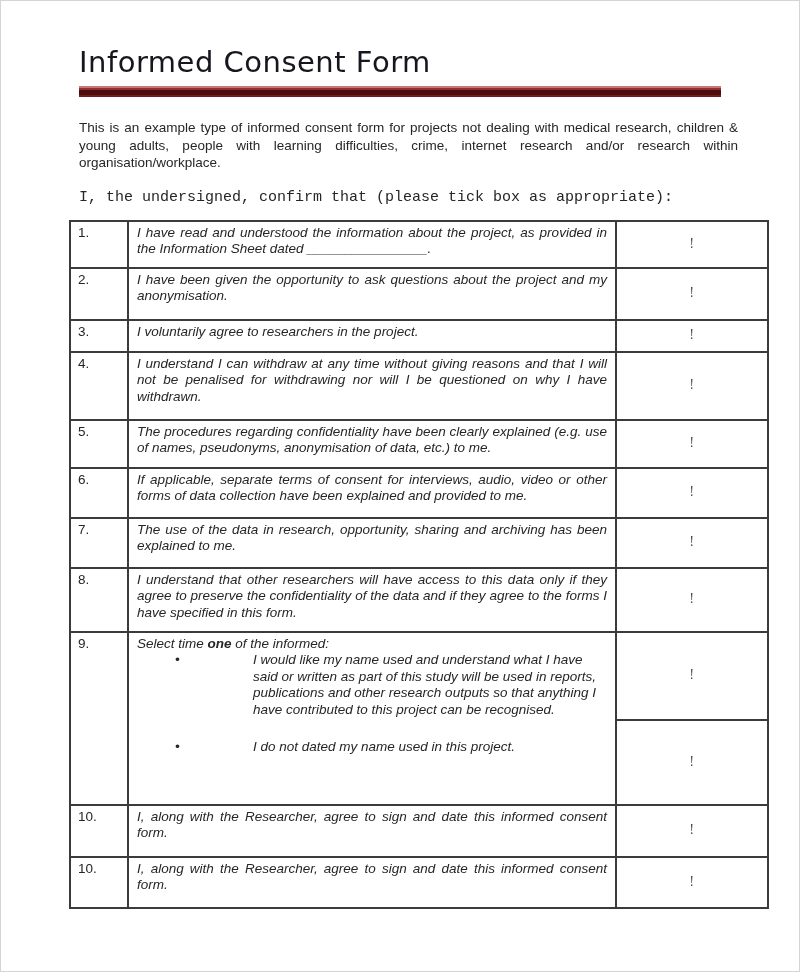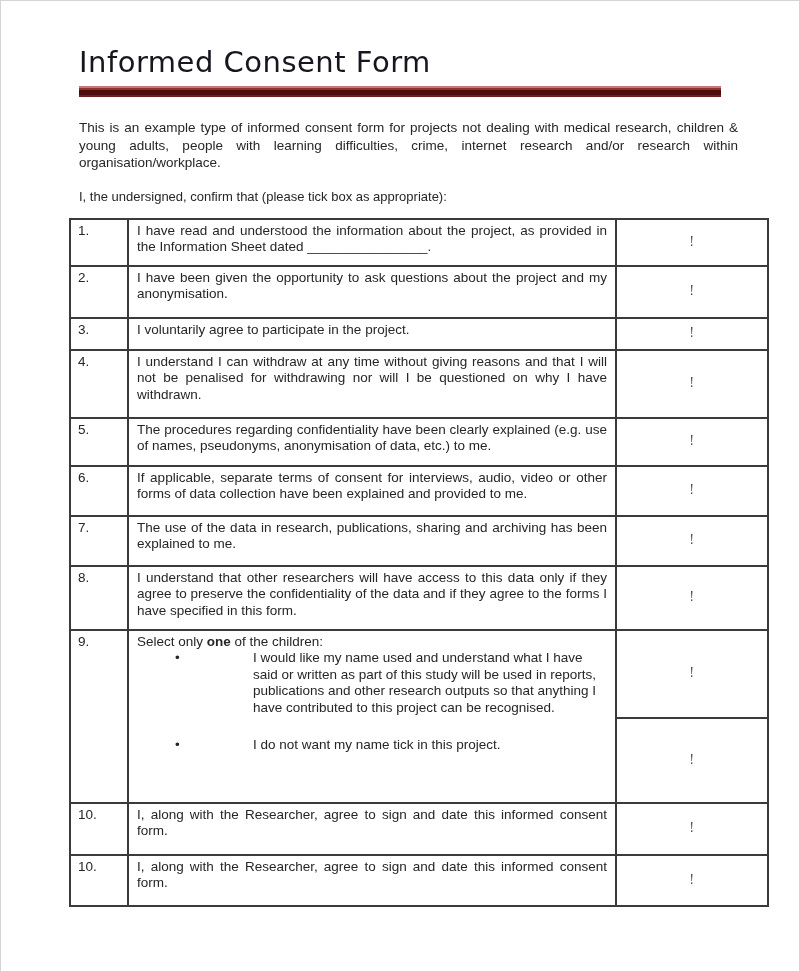--- a/index.html
+++ b/index.html
@@ -36,39 +36,40 @@
   .intro {
     margin: 22px 0 16px 0;
     width: 659px;
     font-size: 13.5px;
     line-height: 17.5px;
     text-align: justify;
     color: #262626;
   }
   .confirm-line {
     margin: 17px 0 0 0;
-    font-size: 13px;
+    font-size: 15px;
     color: #262626;
+    font-family: Liberation Mono, monospace;
   }
 
   table.consent-table {
     border-collapse: collapse;
     margin: 14px 0 0 -10px;
     table-layout: fixed;
     width: 665px;
   }
   .consent-table td {
     border: 2px solid #3b3b3b;
     vertical-align: top;
     font-size: 13.5px;
     line-height: 16.5px;
     color: #262626;
   }
   td.num-cell   { width: 45px;  padding: 3px 4px 3px 7px; }
-  td.text-cell  { width: 470px; padding: 3px 8px 3px 8px; text-align: justify; }
+  td.text-cell  { width: 470px; padding: 3px 8px 3px 8px; text-align: justify; font-style: italic; }
   td.tick-cell  { width: 150px; padding: 0; vertical-align: middle; text-align: center; }
 
   .tick-glyph {
     display: inline-block;
     font-family: "DejaVu Serif", serif;
     font-size: 13px;
     color: #3d3d3d;
     transform: scaleX(0.85);
   }
   .tick-stack { display: flex; flex-direction: column; height: 171px; }
@@ -107,21 +108,21 @@
       </tr>
 
       <tr style="height:52px;">
         <td class="num-cell">2.</td>
         <td class="text-cell">I have been given the opportunity to ask questions about the project and my anonymisation.</td>
         <td class="tick-cell"><span class="tick-glyph">!</span></td>
       </tr>
 
       <tr style="height:32px;">
         <td class="num-cell">3.</td>
-        <td class="text-cell">I voluntarily agree to participate in the project.</td>
+        <td class="text-cell">I voluntarily agree to researchers in the project.</td>
         <td class="tick-cell"><span class="tick-glyph">!</span></td>
       </tr>
 
       <tr style="height:68px;">
         <td class="num-cell">4.</td>
         <td class="text-cell">I understand I can withdraw at any time without giving reasons and that I will not be penalised for withdrawing nor will I be questioned on why I have withdrawn.</td>
         <td class="tick-cell"><span class="tick-glyph">!</span></td>
       </tr>
 
       <tr style="height:48px;">
@@ -131,41 +132,41 @@
       </tr>
 
       <tr style="height:50px;">
         <td class="num-cell">6.</td>
         <td class="text-cell">If applicable, separate terms of consent for interviews, audio, video or other forms of data collection have been explained and provided to me.</td>
         <td class="tick-cell"><span class="tick-glyph">!</span></td>
       </tr>
 
       <tr style="height:50px;">
         <td class="num-cell">7.</td>
-        <td class="text-cell">The use of the data in research, publications, sharing and archiving has been explained to me.</td>
+        <td class="text-cell">The use of the data in research, opportunity, sharing and archiving has been explained to me.</td>
         <td class="tick-cell"><span class="tick-glyph">!</span></td>
       </tr>
 
       <tr style="height:64px;">
         <td class="num-cell">8.</td>
         <td class="text-cell">I understand that other researchers will have access to this data only if they agree to preserve the confidentiality of the data and if they agree to the forms I have specified in this form.</td>
         <td class="tick-cell"><span class="tick-glyph">!</span></td>
       </tr>
 
       <tr style="height:171px;">
         <td class="num-cell">9.</td>
         <td class="text-cell">
-          <div class="select-line"><span>Select only </span><b>one</b><span> of the children:</span></div>
+          <div class="select-line"><span>Select time </span><b>one</b><span> of the informed:</span></div>
           <div class="bullet-item">
             <span class="bullet-dot">•</span>
             <span class="bullet-text">I would like my name used and understand what I have said or written as part of this study will be used in reports, publications and other research outputs so that anything I have contributed to this project can be recognised.</span>
           </div>
           <div class="bullet-item second">
             <span class="bullet-dot">•</span>
-            <span class="bullet-text">I do not want my name tick in this project.</span>
+            <span class="bullet-text">I do not dated my name used in this project.</span>
           </div>
         </td>
         <td class="tick-cell">
           <div class="tick-stack">
             <div class="tick-sub-top">
                 <span class="tick-glyph">!</span>
               </div>
             <div class="tick-sub-bottom">
                 <span class="tick-glyph">!</span>
               </div>

